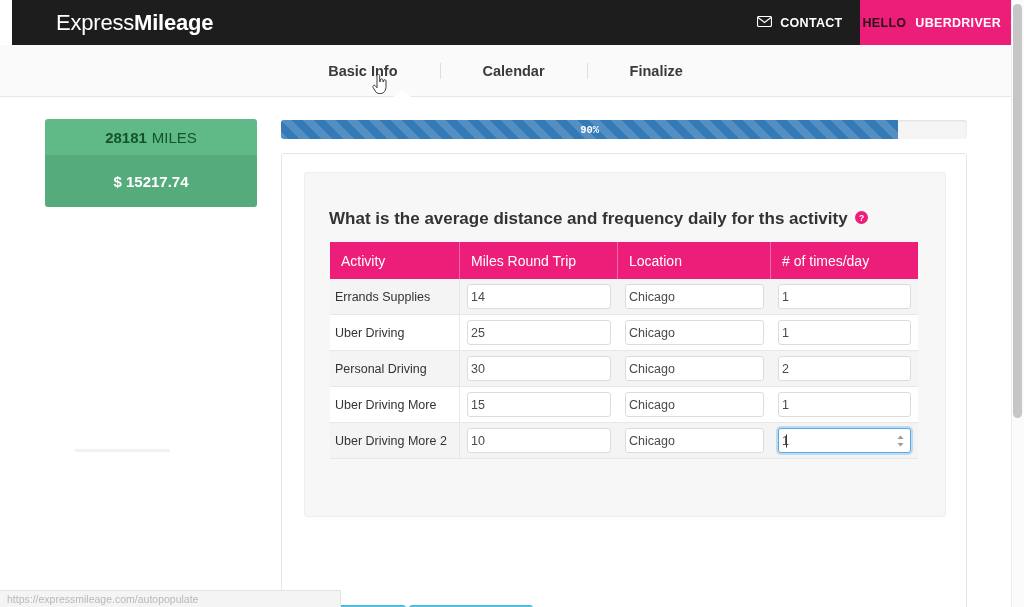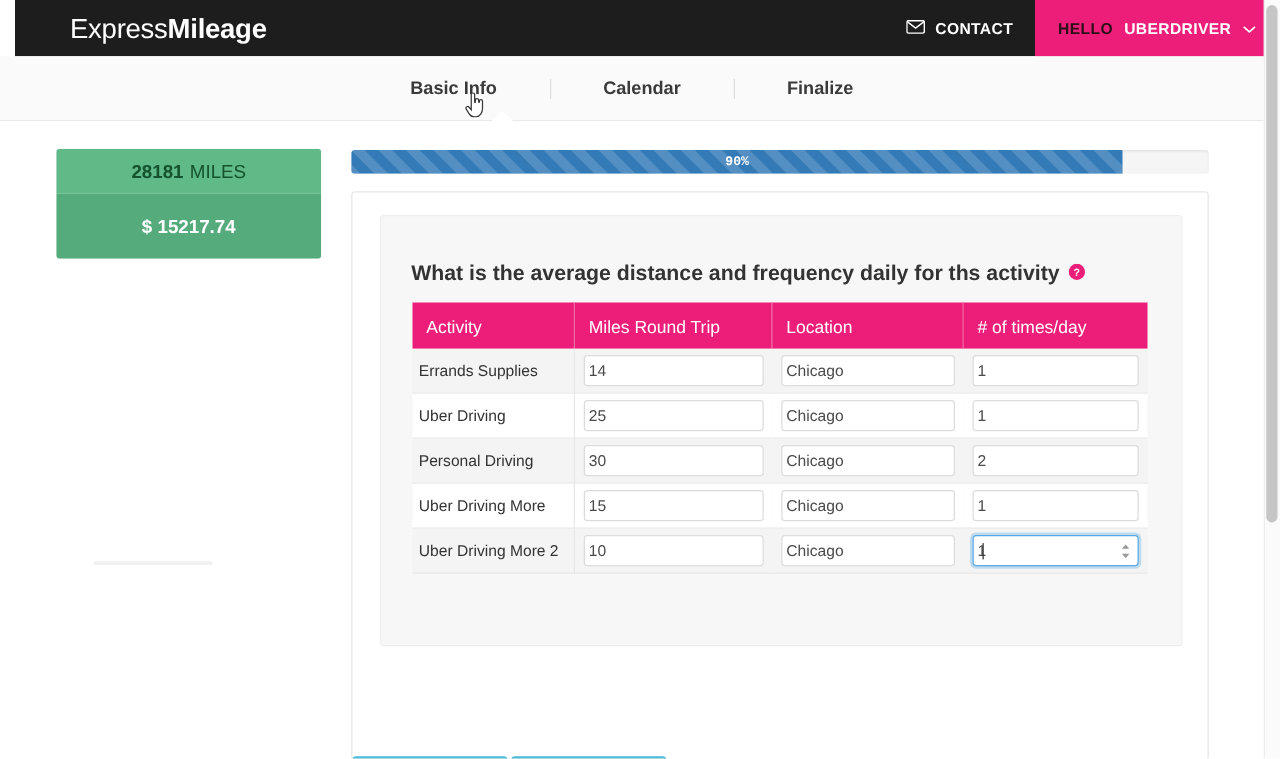--- a/index.html
+++ b/index.html
@@ -36,21 +36,21 @@
     display:flex; align-items:center; gap:8px;
     color:#ffffff; font-size:12.5px; font-weight:700;
     letter-spacing:0.3px;
     padding:0 18px 0 0;
     cursor:pointer;
   }
   .mail-ico { display:block; }
   .hello-box {
     background:#ec1e79;
     display:flex; align-items:center; gap:9px;
-    padding:0 18px;
+    padding:0 2px;
     cursor:pointer;
   }
   .hello-box .hello {
     color:#2b1018; font-size:12.5px; font-weight:700; letter-spacing:0.3px;
   }
   .hello-box .uname {
     color:#ffffff; font-size:12.5px; font-weight:700; letter-spacing:0.3px;
   }
   .chev { display:block; }
 
@@ -365,14 +365,17 @@
       </div>
     </div>
 
     <div class="artifact"></div>
   </div>
 
   <div class="scrollbar-track">
     <div class="scrollbar-thumb"></div>
   </div>
 
+  <div class="statusbar">
+    <span>https://expressmileage.com/autopopulate</span>
+  </div>
 
 </div>
 
 </body></html>

